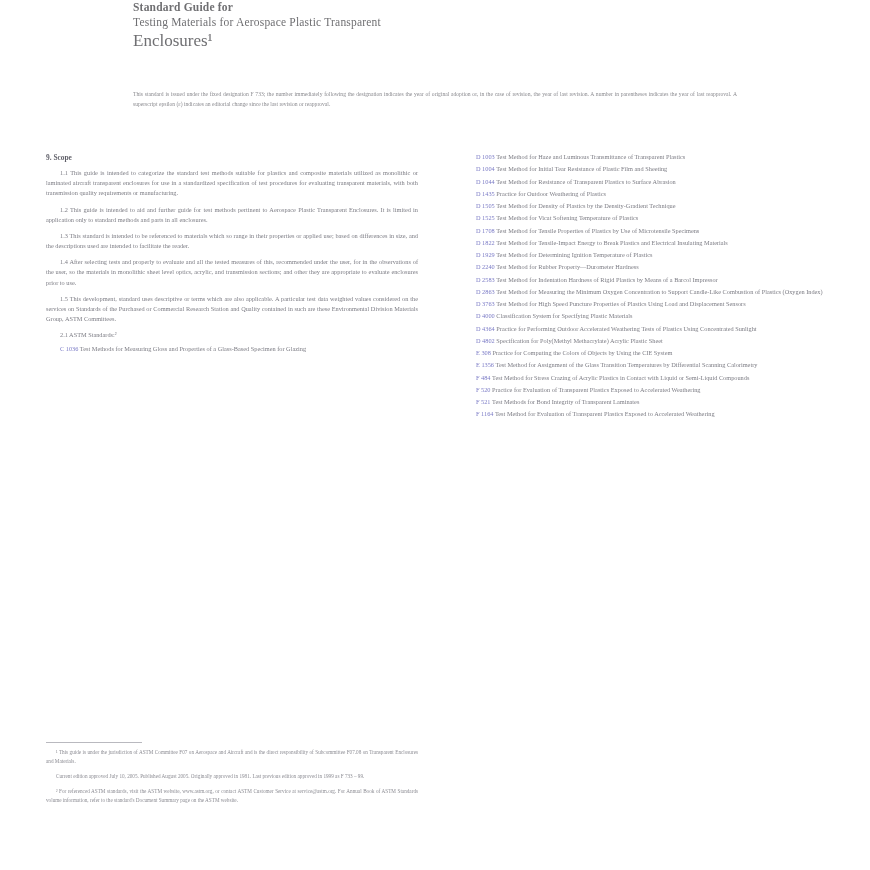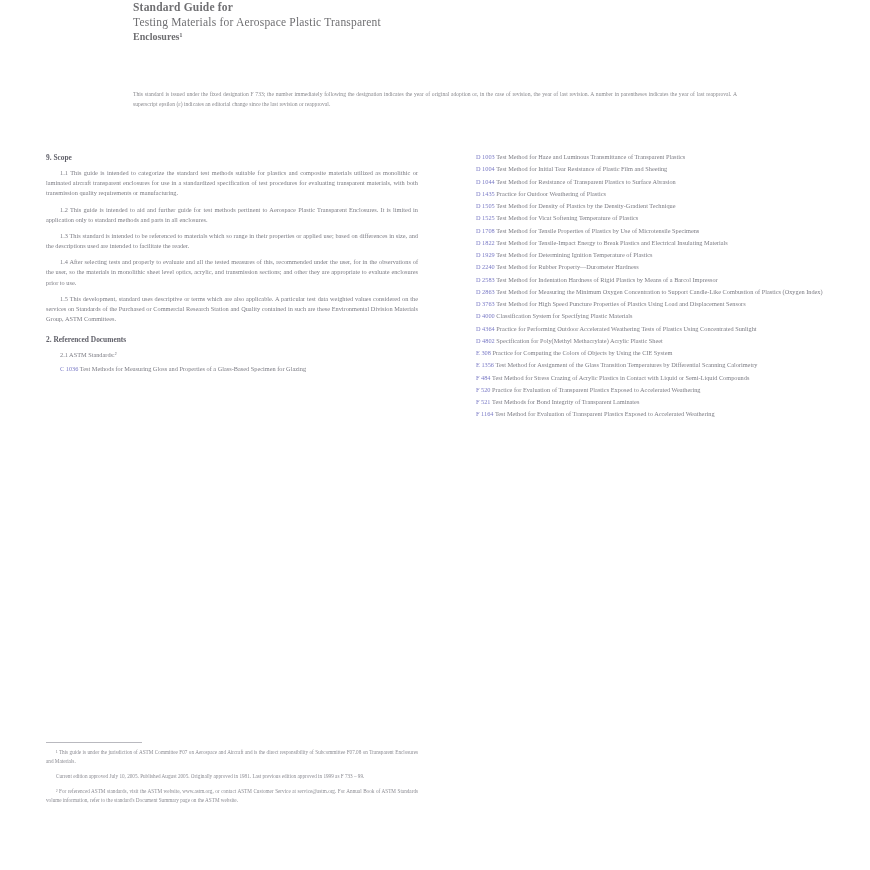--- a/index.html
+++ b/index.html
@@ -41,22 +41,22 @@
   .std-title {
     font-size: 11.5px;
     font-weight: normal;
     color: #6f6f72;
     letter-spacing: .2px;
     line-height: 1.3;
     margin-top: 1px;
     filter: blur(0.55px);
   }
   .std-title2 {
-    font-size: 10px;
-    font-weight: bold;
+    font-size: 17px;
+    font-weight: normal;
     color: #6f6f72;
     line-height: 1.3;
     filter: blur(0.55px);
   }
 
   .preamble {
     position: absolute;
     left: 133px;
     top: 89px;
     width: 604px;
@@ -157,21 +157,20 @@
   <div class="preamble">This standard is issued under the fixed designation F 733; the number immediately following the designation indicates the year of original adoption or, in the case of revision, the year of last revision. A number in parentheses indicates the year of last reapproval. A superscript epsilon (ε) indicates an editorial change since the last revision or reapproval.</div>
 
   <div class="col col-left">
     <div class="sec-head first">9. Scope</div>
     <p class="para">1.1 This guide is intended to categorize the standard test methods suitable for plastics and composite materials utilized as monolithic or laminated aircraft transparent enclosures for use in a standardized specification of test procedures for evaluating transparent materials, with both transmission quality requirements or manufacturing.</p>
     <p class="para">1.2 This guide is intended to aid and further guide for test methods pertinent to Aerospace Plastic Transparent Enclosures. It is limited in application only to standard methods and parts in all enclosures.</p>
     <p class="para">1.3 This standard is intended to be referenced to materials which so range in their properties or applied use; based on differences in size, and the descriptions used are intended to facilitate the reader.</p>
     <p class="para">1.4 After selecting tests and properly to evaluate and all the tested measures of this, recommended under the user, for in the observations of the user, so the materials in monolithic sheet level optics, acrylic, and transmission sections; and other they are appropriate to evaluate enclosures prior to use.</p>
     <p class="para">1.5 This development, standard uses descriptive or terms which are also applicable. A particular test data weighted values considered on the services on Standards of the Purchased or Commercial Research Station and Quality contained in such are these Environmental Division Materials Group, ASTM Committees.</p>
 
-    <div class="sec-head">2. Referenced Documents</div>
     <p class="ref-sub">2.1 ASTM Standards:²</p>
     <p class="ref-item">
       <span class="desig">C 1036</span>
       <span class="desc">Test Methods for Measuring Gloss and Properties of a Glass-Based Specimen for Glazing</span>
     </p>
   </div>
 
   <div class="col col-right">
     <p class="ref-item">
       <span class="desig">D 1003</span>

